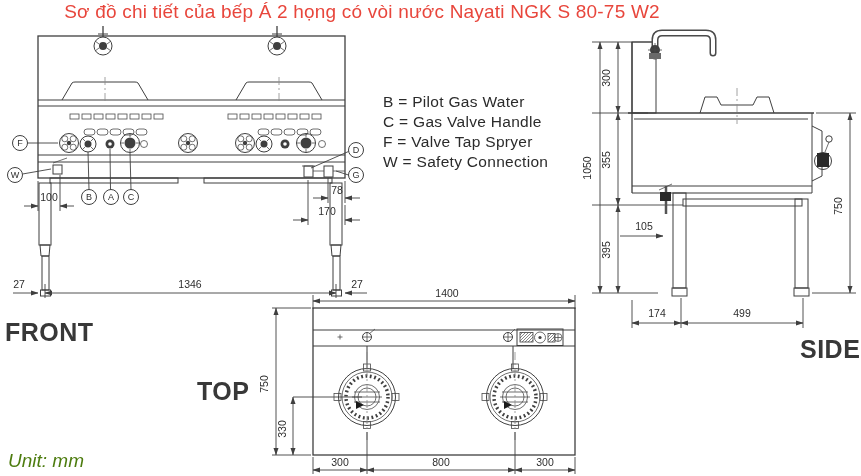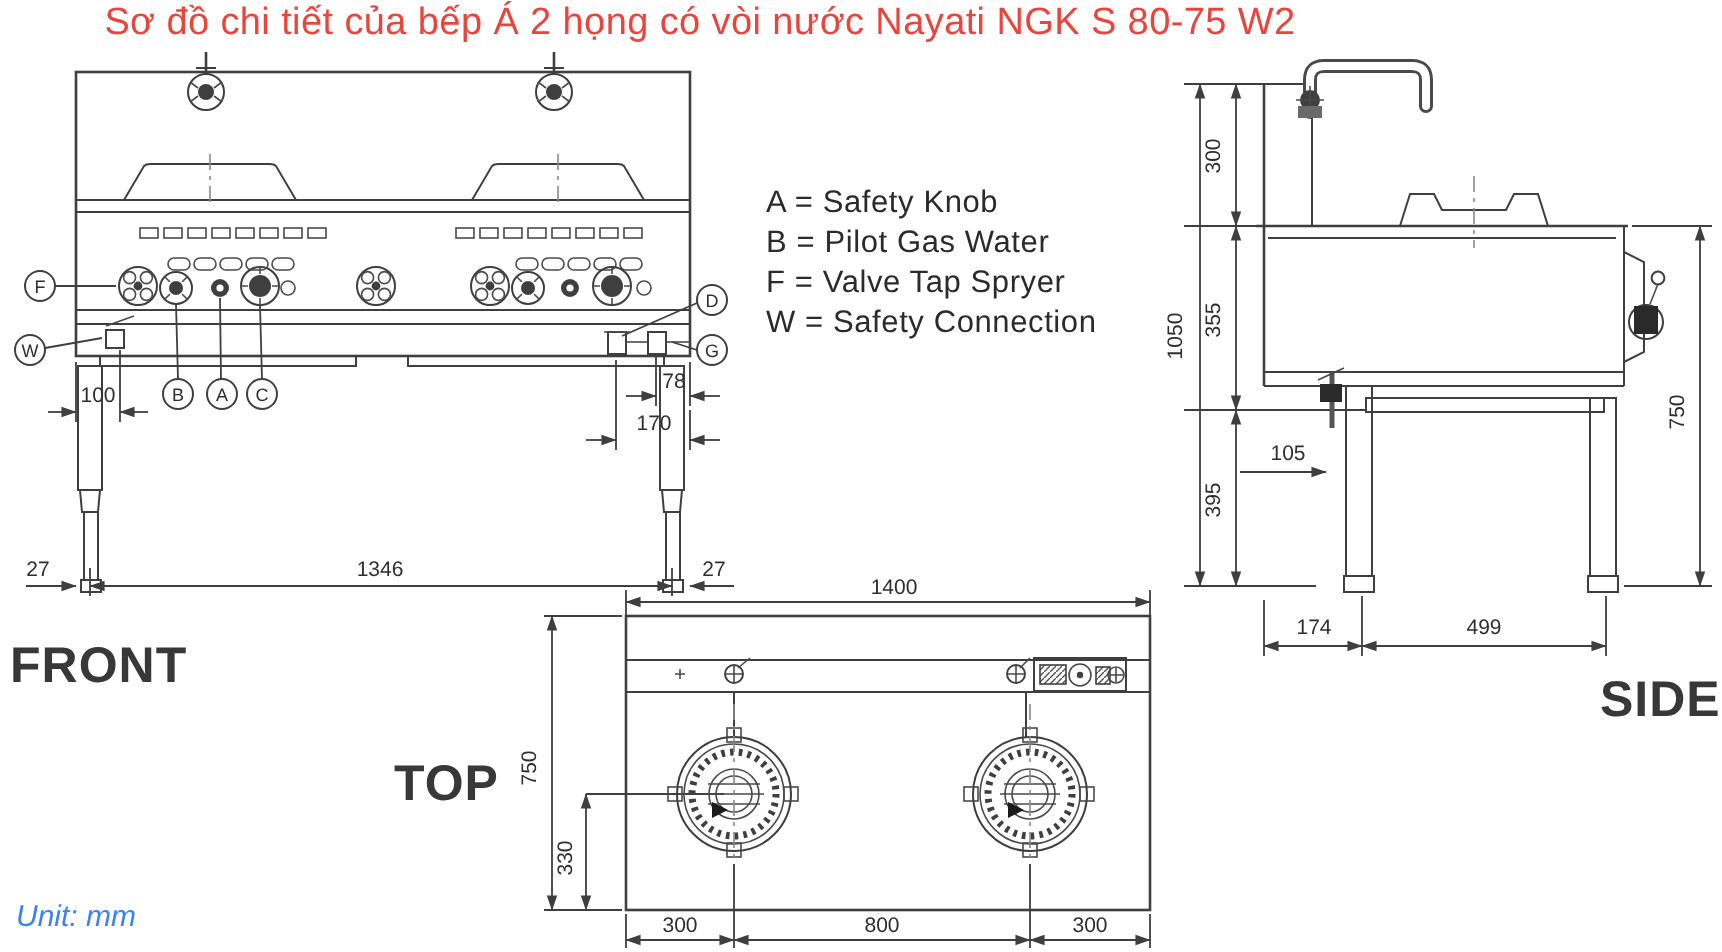--- a/index.html
+++ b/index.html
@@ -1,42 +1,42 @@
 <!DOCTYPE html>
 <html><head>
 <meta charset="utf-8">
 <style>
   html,body{margin:0;padding:0;background:#ffffff;}
   body{width:861px;height:476px;position:relative;overflow:hidden;
        font-family:"Liberation Sans",sans-serif;}
   .title{position:absolute;top:1px;left:0;width:700px;text-align:center;
-         font-size:19px;letter-spacing:.2px;color:#e8463c;white-space:nowrap;}
+         font-size:19px;letter-spacing:.2px;color:#e8463c;white-space:nowrap;padding-left:12px;}
   .legend{position:absolute;left:383px;top:92px;color:#2b2b2b;}
   .legend div{font-size:15.5px;line-height:20px;letter-spacing:.3px;}
-  .unit{position:absolute;left:8px;top:450px;font-size:15px;font-style:italic;color:#3b82f6;}
+  .unit{position:absolute;left:8px;top:450px;font-size:19px;font-style:italic;color:#4d7c0f;}
   svg{position:absolute;left:0;top:0;}
   .ln{stroke:#3f3f3f;stroke-width:1;fill:none;}
   .th{stroke:#3f3f3f;stroke-width:1.3;fill:none;}
   .tn{stroke:#4a4a4a;stroke-width:.8;fill:none;}
   .dim{stroke:#3f3f3f;stroke-width:.9;fill:none;}
   .cl{stroke:#8a8a8a;stroke-width:.8;fill:none;stroke-dasharray:8 3 2 3;}
   .fillg{fill:#3f3f3f;stroke:none;}
   .dimtxt{font-size:10.5px;fill:#2e2e2e;}
   .calltxt{font-size:9px;fill:#2e2e2e;}
   .viewlbl{font-size:25px;font-weight:bold;fill:#383838;letter-spacing:.5px;}
   text{font-family:"Liberation Sans",sans-serif;}
 </style>
 </head>
 <body>
 
 <div class="title">Sơ đồ chi tiết của bếp Á 2 họng có vòi nước Nayati NGK S 80-75 W2</div>
 
 <div class="legend">
-  <div>A = Safety Knob</div>
   <div>B = Pilot Gas Water</div>
+  <div>C = Gas Valve Handle</div>
   <div>F = Valve Tap Spryer</div>
   <div>W = Safety Connection</div>
 </div>
 
 <div class="unit">Unit: mm</div>
 
 <svg width="861" height="476" viewBox="0 0 861 476">
   <defs>
     <marker id="arr" viewBox="0 0 10 10" refX="9.5" refY="5" markerWidth="8.5" markerHeight="8.5" orient="auto-start-reverse">
       <path d="M0,1.6 L10,5 L0,8.4 Z" fill="#3f3f3f"></path>

